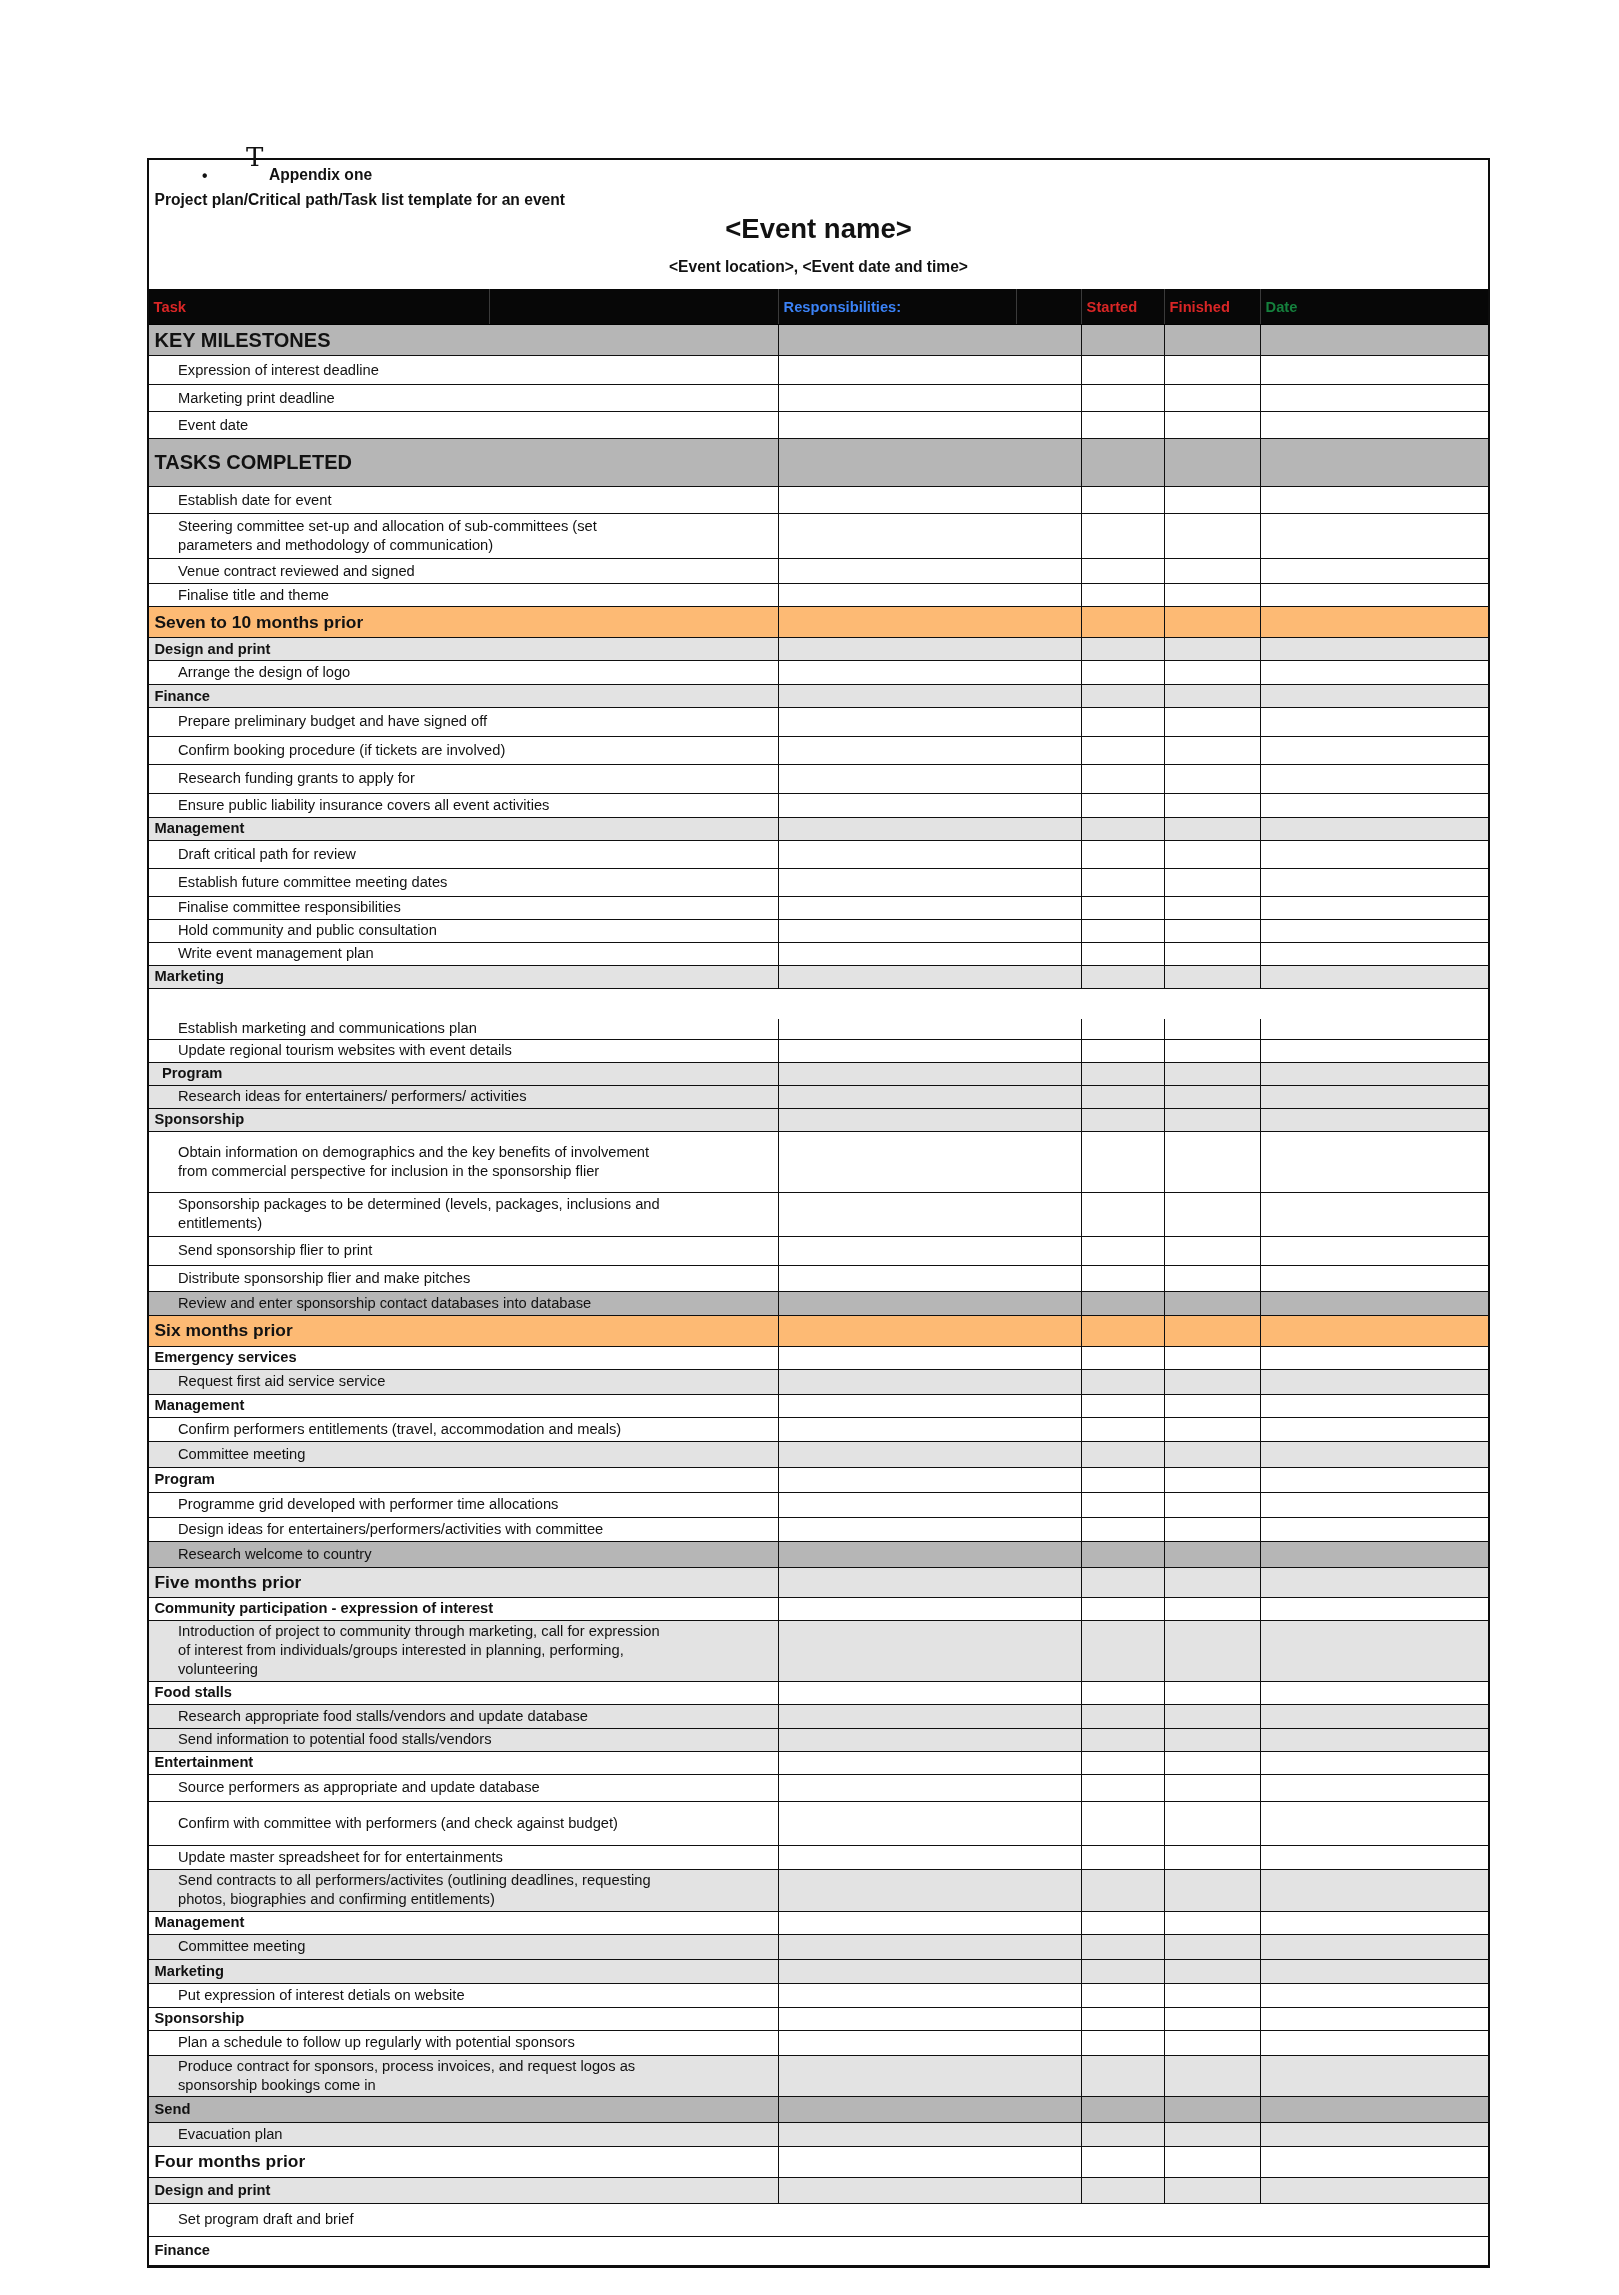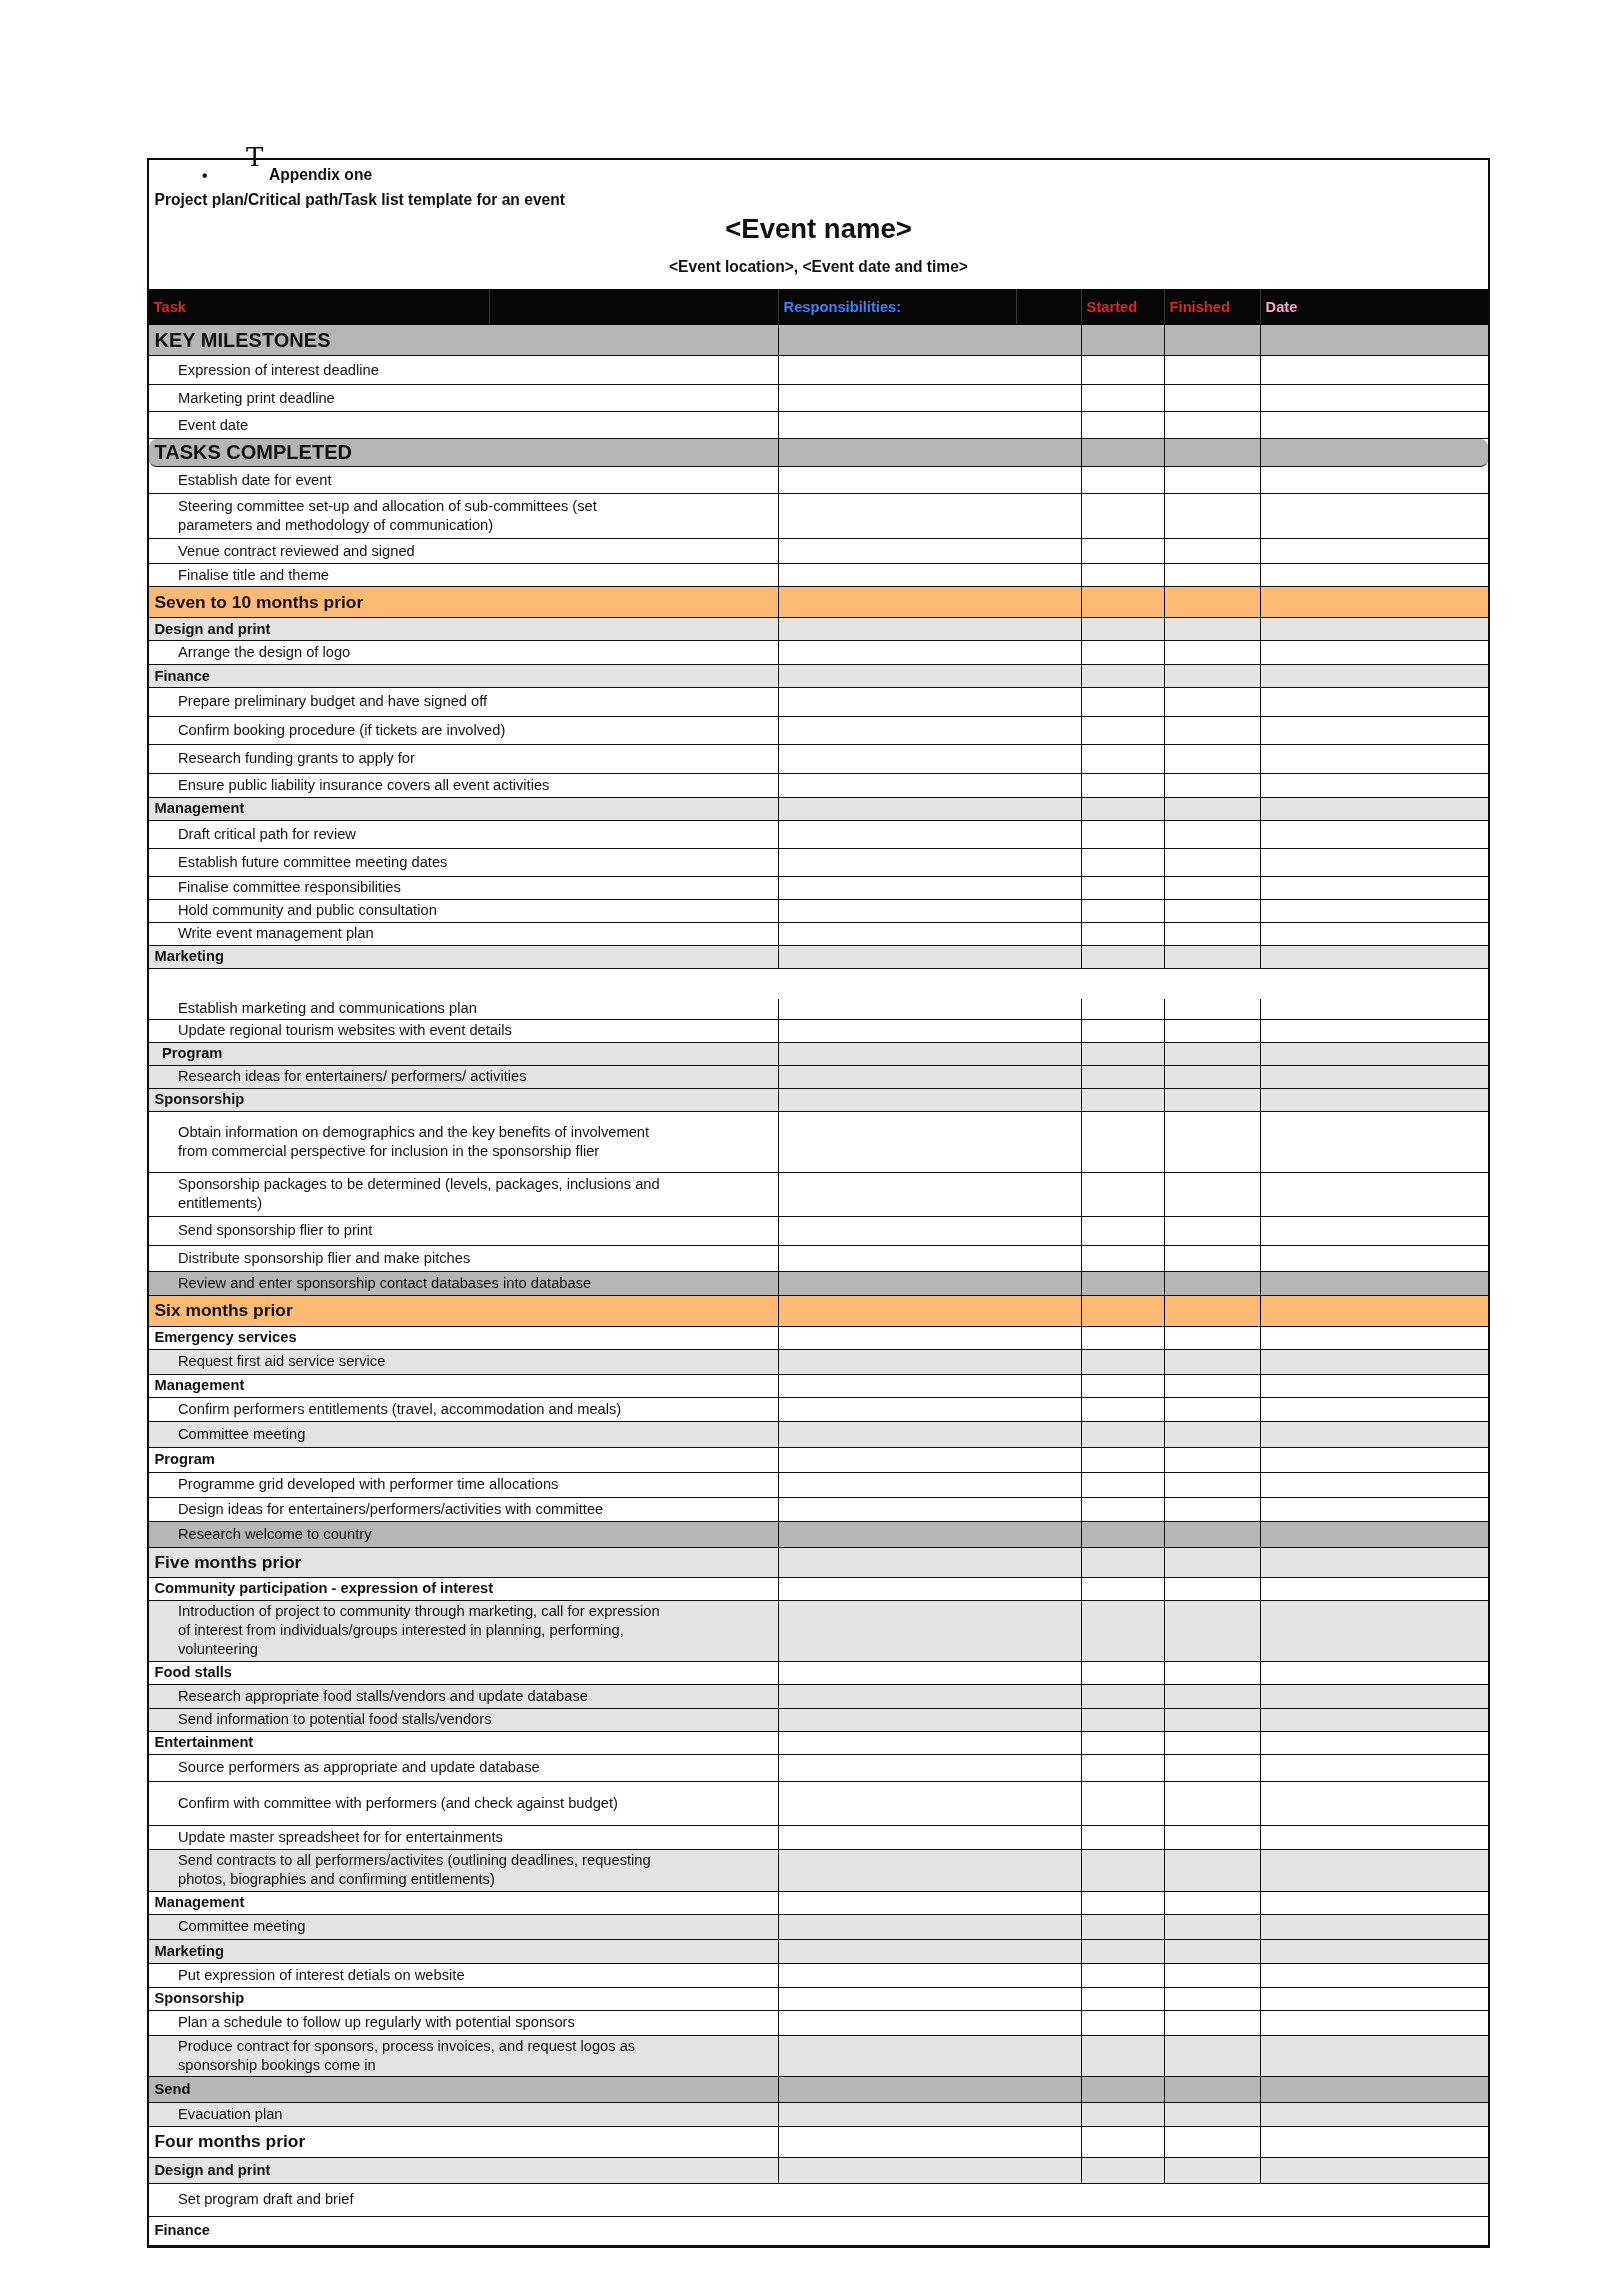--- a/index.html
+++ b/index.html
@@ -64,21 +64,21 @@
     <div class="doc-title">Project plan/Critical path/Task list template for an event</div>
     <div class="event-name">&lt;Event name&gt;</div>
     <div class="event-details">&lt;Event location&gt;, &lt;Event date and time&gt;</div>
   </div>
 
   <div class="head-row" style="background: rgb(7, 7, 7);">
     <div class="hcell hc1" style="color: rgb(217, 38, 38);">Task</div>
     <div class="hcell hc2" style="color: #3b82f6;">Responsibilities:</div>
     <div class="hcell hc3" style="color: rgb(217, 38, 38);">Started</div>
     <div class="hcell hc4" style="color: rgb(217, 38, 38);">Finished</div>
-    <div class="hcell hc5" style="color: #f9a8d4;">Date</div>
+    <div class="hcell hc5" style="color: #15803d;">Date</div>
     <div class="seam seam-a"></div>
     <div class="seam seam-b"></div>
   </div>
 
   <div class="rows">
       <div class="row kind-h1 shade-mid" style="height: 31px;">
         <div class="cell c1">
           <span class="label">KEY MILESTONES</span>
         </div>
         <div class="cell c2"></div>
@@ -106,21 +106,21 @@
       </div>
       <div class="row kind-task shade-white" style="height: 27px;">
         <div class="cell c1">
           <span class="label">Event date</span>
         </div>
         <div class="cell c2"></div>
         <div class="cell c3"></div>
         <div class="cell c4"></div>
         <div class="cell c5"></div>
       </div>
-      <div class="row kind-h1 shade-mid" style="height: 28px; border-radius: 8px;">
+      <div class="row kind-h1 shade-mid" style="height: 48px;">
         <div class="cell c1">
           <span class="label">TASKS COMPLETED</span>
         </div>
         <div class="cell c2"></div>
         <div class="cell c3"></div>
         <div class="cell c4"></div>
         <div class="cell c5"></div>
       </div>
       <div class="row kind-task shade-white" style="height: 27px;">
         <div class="cell c1">

